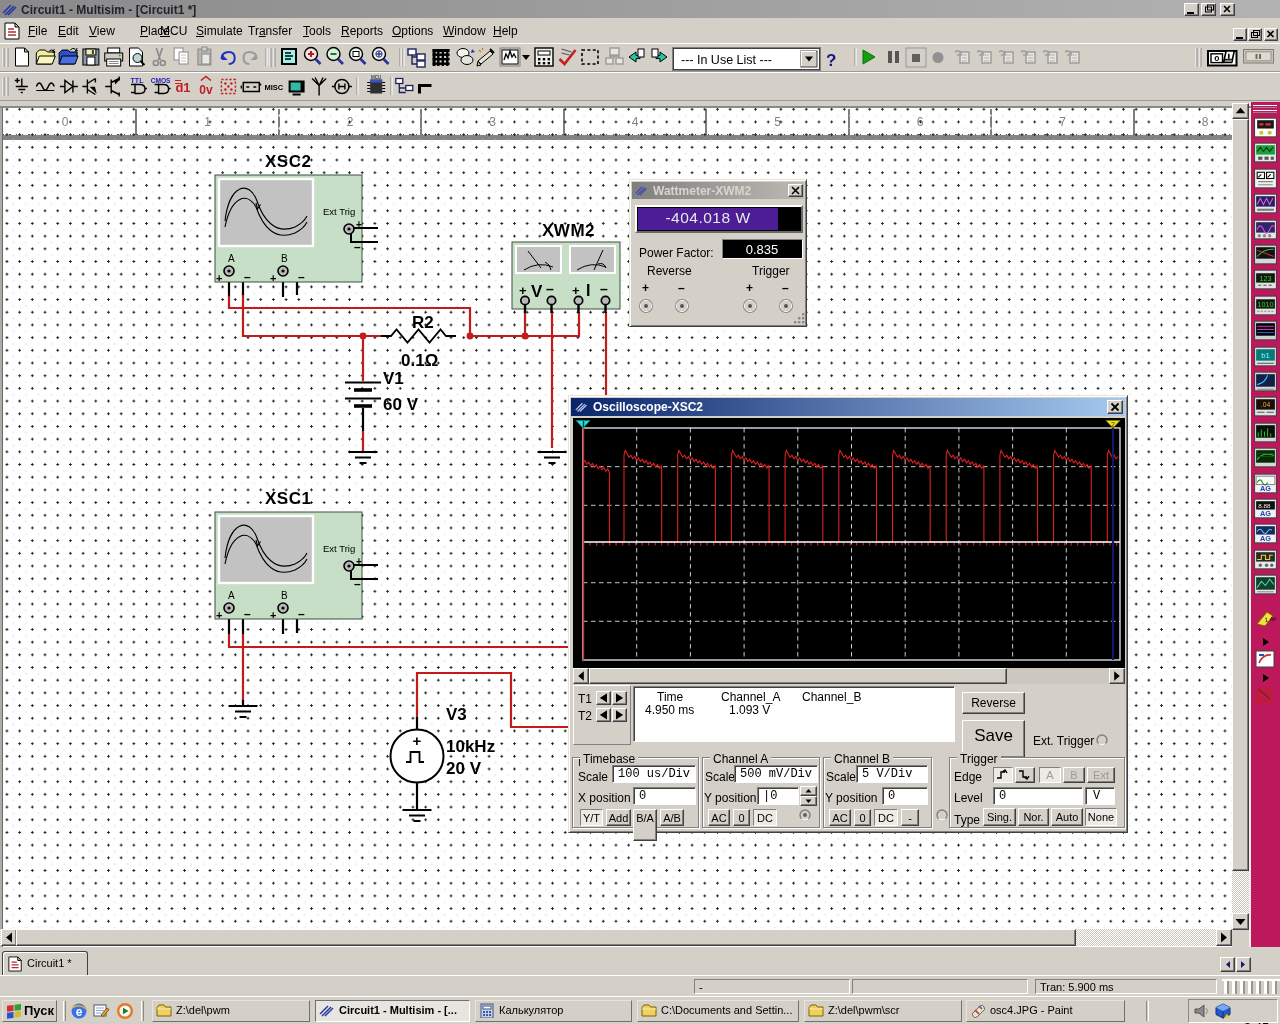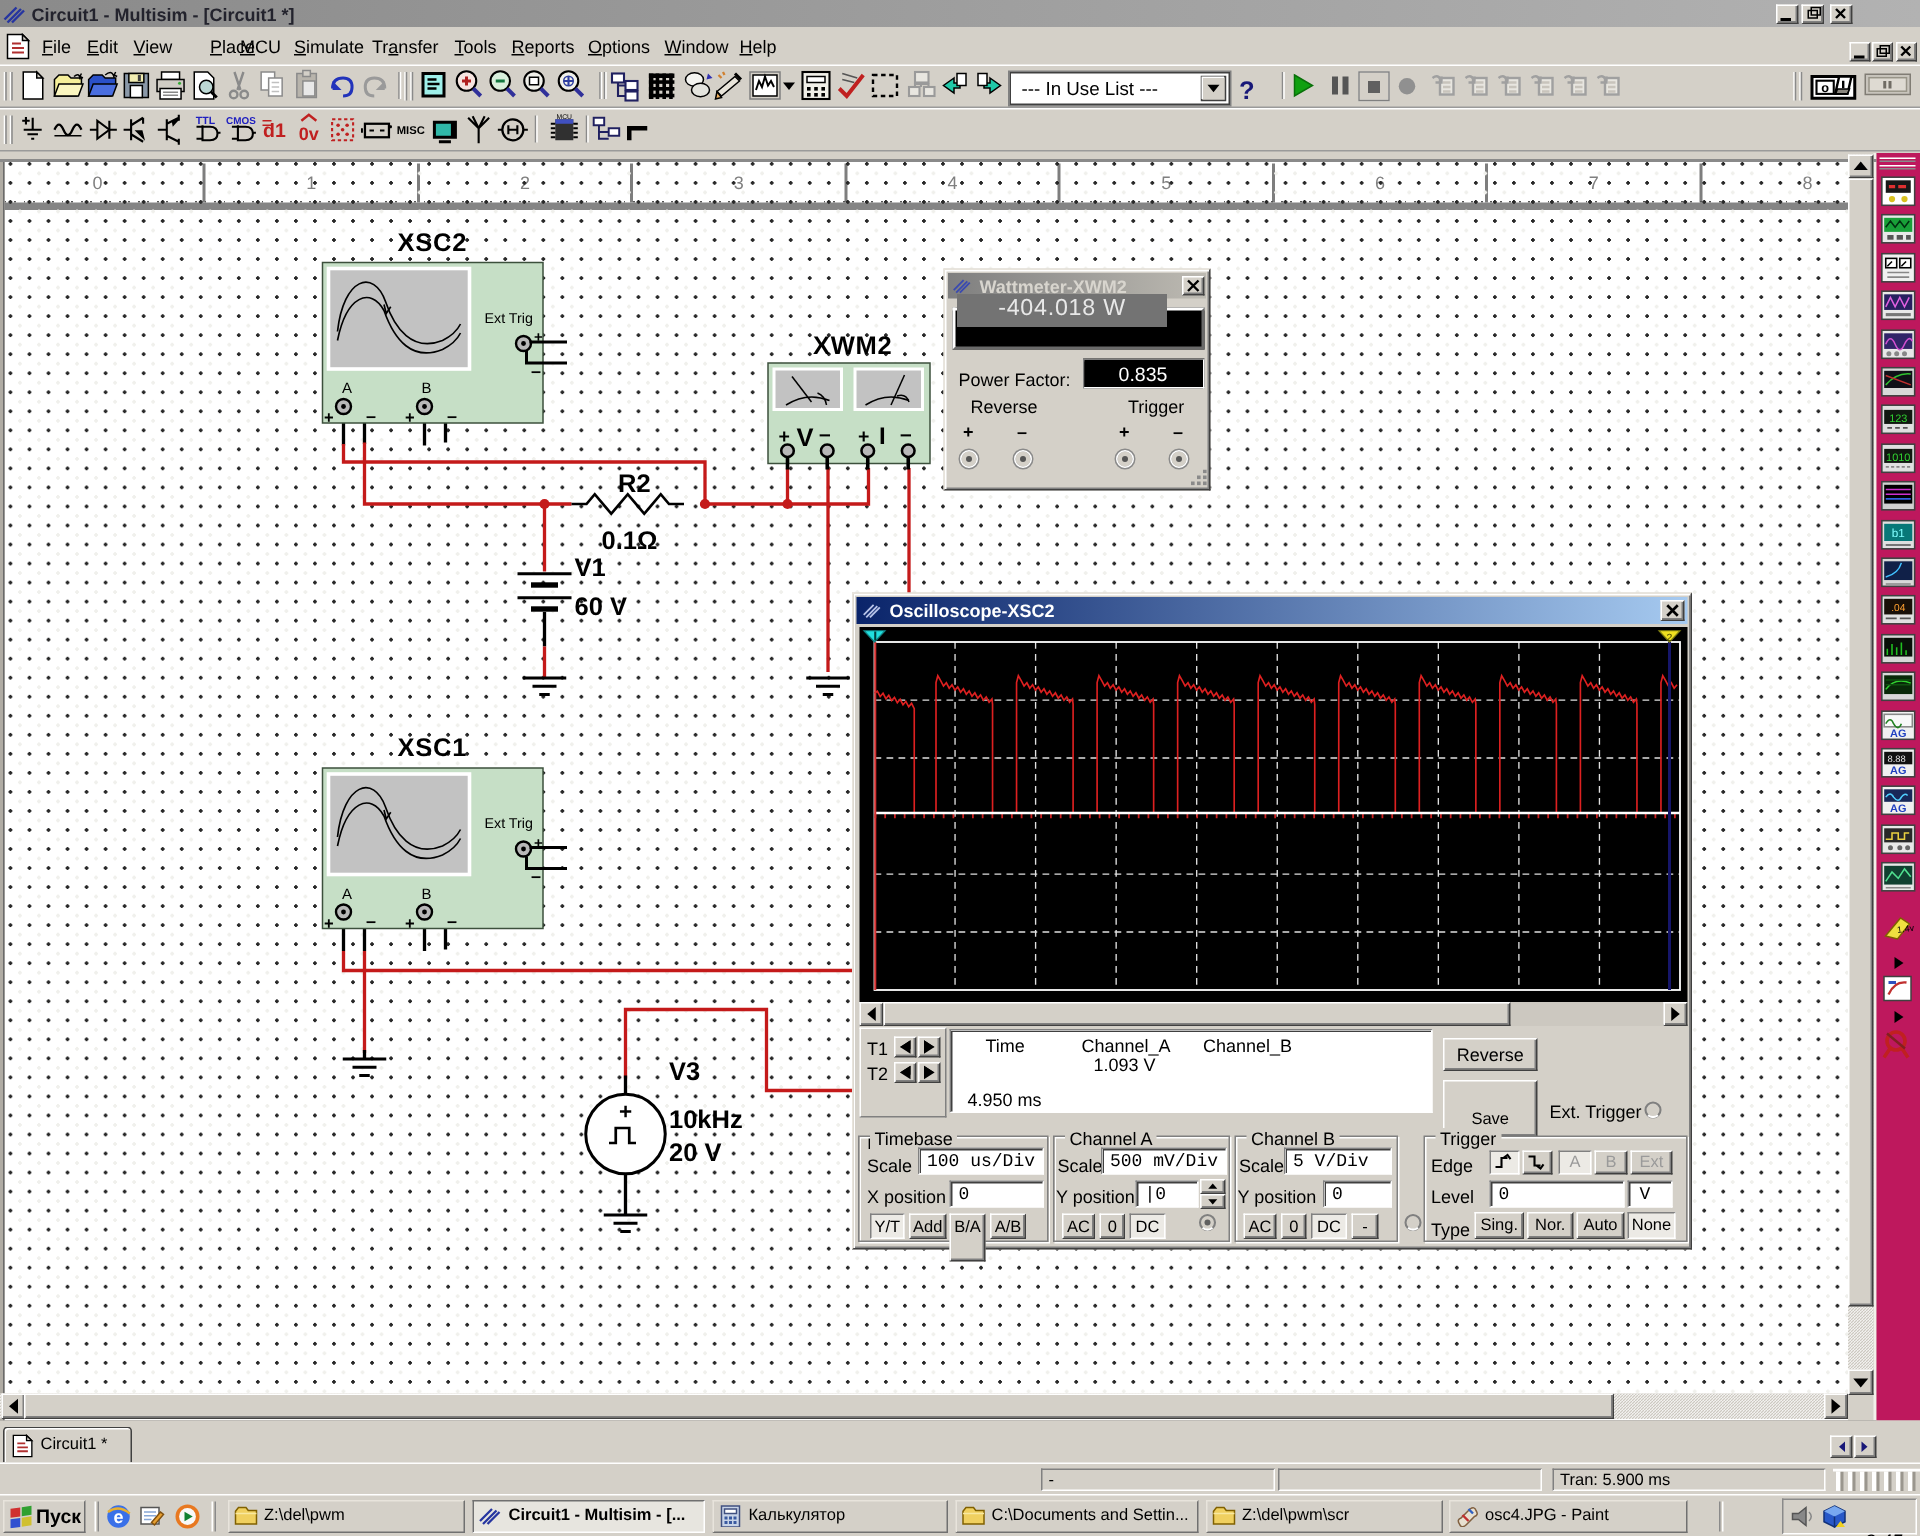--- a/index.html
+++ b/index.html
@@ -801,21 +801,21 @@
         <path d="M3,13 L12,4"></path>
         <path d="M6,13 L14,5"></path>
       </g>
     </svg>
     <span class="abs" style="left:23px;top:4px;font-size:12px;font-weight:bold;color:#d8d5ce;">Wattmeter-XWM2</span>
     <div class="abs raised" style="left:158px;top:4px;width:15px;height:13px;background:#d4d0c8;"></div>
     <svg class="abs" style="left:158px;top:4px" width="15" height="13" viewBox="0 0 15 13">
       <path d="M4,3 l7,7 M11,3 l-7,7" stroke="#000" stroke-width="1.6"></path>
     </svg>
     <div class="abs" style="left:5px;top:25px;width:168px;height:28px;border:2px solid;border-color:#fff #6a6a6a #6a6a6a #fff;background:#000;"></div>
-    <div class="abs" style="left:8px;top:16px;width:140px;height:22px;background:#737373;color:#e8e8e8;font-size:15.5px;letter-spacing:0.5px;text-align:center;padding-top:1px;">-404.018 W</div>
+    <div class="abs" style="left:8px;top:28px;width:140px;height:22px;background:#4c1d95;color:#e8e8e8;font-size:15.5px;letter-spacing:0.5px;text-align:center;padding-top:1px;">-404.018 W</div>
     <span class="abs" style="left:9px;top:66px;font-size:12px;color:#000;">Power Factor:</span>
     <div class="abs" style="left:92px;top:59px;width:81px;height:20px;border:1px solid;border-color:#808080 #fff #fff #808080;background:#000;"></div>
     <div class="abs" style="left:93px;top:61px;width:78px;height:17px;background:#000;color:#fff;font-size:13px;text-align:center;padding-top:1px;">0.835</div>
     <span class="abs" style="left:17px;top:84px;font-size:12px;color:#000;">Reverse</span>
     <span class="abs" style="left:122px;top:84px;font-size:12px;color:#000;">Trigger</span>
     <svg class="abs" style="left:0;top:100px" width="178" height="46" viewBox="0 0 178 46">
       <g font-size="12" font-weight="bold" fill="#000">
         <text x="12" y="12">+</text>
         <text x="48" y="12">–</text>
         <text x="116" y="12">+</text>
@@ -921,24 +921,24 @@
     </svg>
     <div class="abs btn" style="left:43px;top:312px;width:15px;height:14px;"></div>
     <svg class="abs" style="left:43px;top:312px" width="15" height="14" viewBox="0 0 15 14">
       <path d="M11,7 l-7,-4.5 v3 h0 v3 z" fill="#000"></path>
       <path d="M11,7 l-7,-4.5 v9 z" fill="#000"></path>
     </svg>
     <div class="abs" style="left:64px;top:290px;width:322px;height:56px;background:#fff;border:1px solid;border-color:#808080 #fff #fff #808080;box-shadow:inset 1px 1px 0 #404040;"></div>
     <span class="abs" style="left:88px;top:294px;font-size:12px;">Time</span>
     <span class="abs" style="left:152px;top:294px;font-size:12px;">Channel_A</span>
     <span class="abs" style="left:233px;top:294px;font-size:12px;">Channel_B</span>
-    <span class="abs" style="left:76px;top:307px;font-size:12px;margin-top:23px;">4.950 ms</span>
+    <span class="abs" style="left:76px;top:307px;font-size:12px;">4.950 ms</span>
     <span class="abs" style="left:160px;top:307px;font-size:12px;">1.093 V</span>
     <div class="abs btn" style="left:393px;top:296px;width:63px;height:22px;font-size:12px;padding-top:3px;">Reverse</div>
-    <div class="abs btn" style="left:393px;top:324px;width:63px;height:38px;font-size:11px;padding-top:19px;">Save</div>
+    <div class="abs btn" style="left:393px;top:324px;width:63px;height:38px;font-size:17px;padding-top:5px;">Save</div>
     <span class="abs" style="left:464px;top:338px;font-size:12px;">Ext. Trigger</span>
     <svg class="abs" style="left:526px;top:337px" width="14" height="14" viewBox="0 0 14 14">
       <circle cx="7" cy="7" r="5" fill="#d4d0c8" stroke="#808080" stroke-width="1.4"></circle>
       <path d="M3.7,10.5 a5,5 0 0 0 6.6,0" stroke="#fff" fill="none" stroke-width="1.4"></path>
     </svg>
     <div class="abs" style="left:3px;top:361px;width:127px;height:71px;border:1px solid #808080;box-shadow:1px 1px 0 #fff, inset 1px 1px 0 #fff;"></div>
     <span class="abs" style="left:11px;top:356px;font-size:12px;background:#d4d0c8;padding:0 3px;">Timebase</span>
     <div class="abs" style="left:133px;top:361px;width:118px;height:71px;border:1px solid #808080;box-shadow:1px 1px 0 #fff, inset 1px 1px 0 #fff;"></div>
     <span class="abs" style="left:141px;top:356px;font-size:12px;background:#d4d0c8;padding:0 3px;">Channel A</span>
     <div class="abs" style="left:254px;top:361px;width:109px;height:71px;border:1px solid #808080;box-shadow:1px 1px 0 #fff, inset 1px 1px 0 #fff;"></div>

